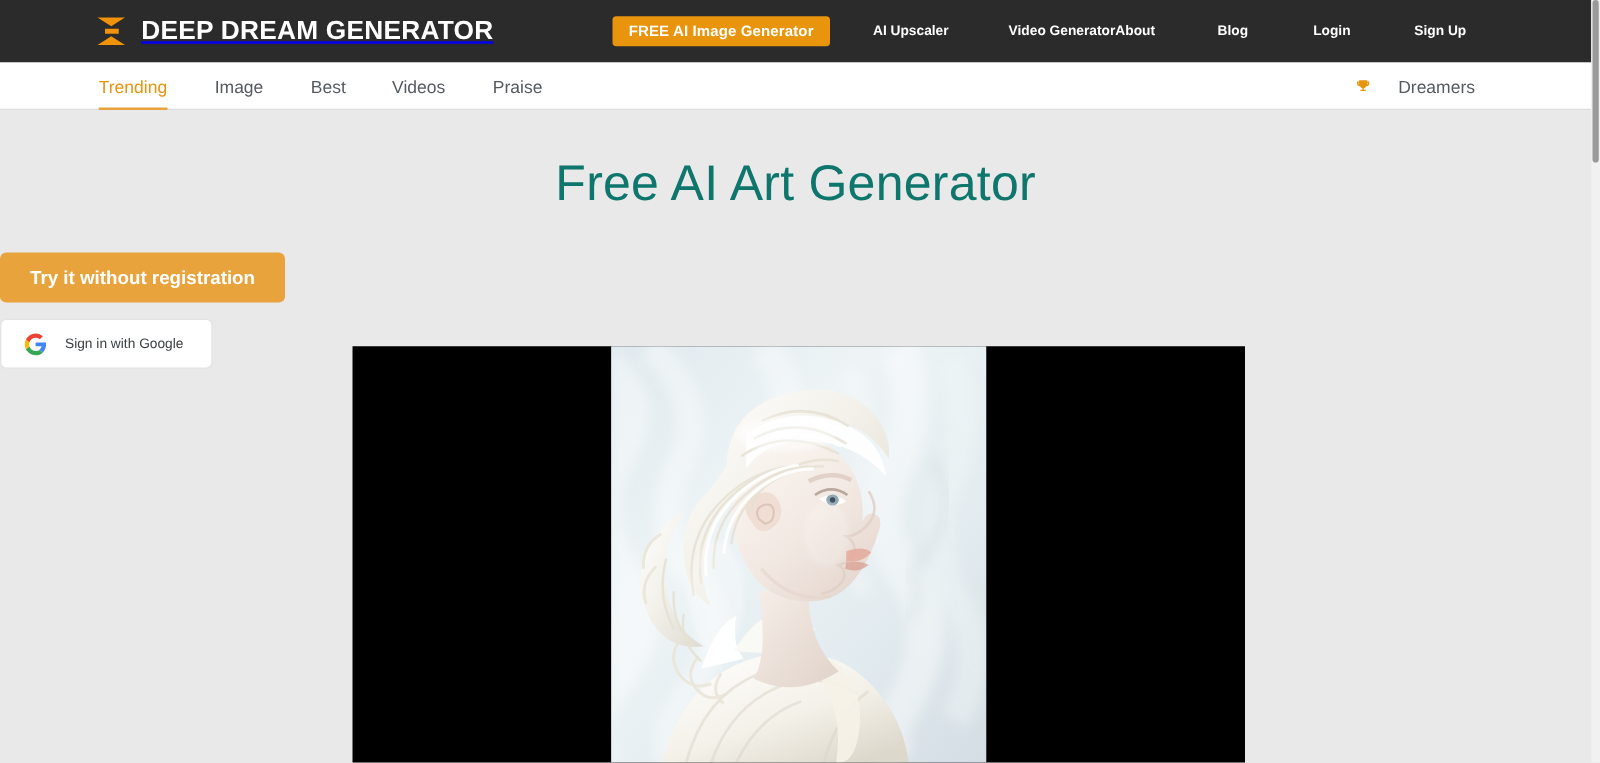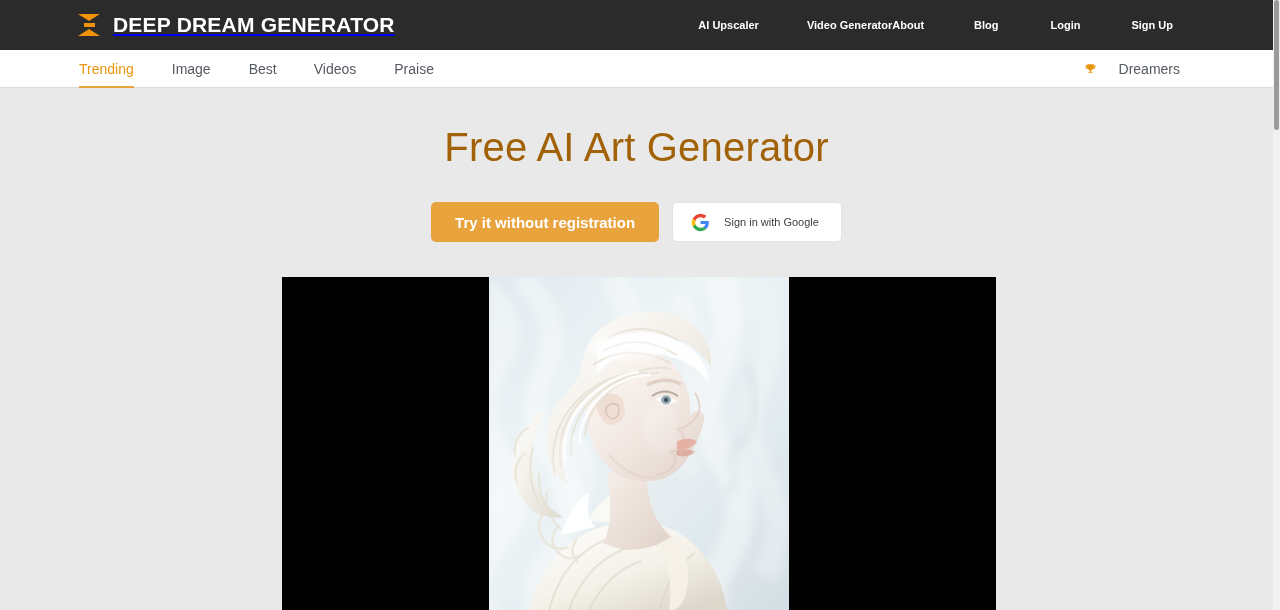--- a/index.html
+++ b/index.html
@@ -161,32 +161,33 @@
     width: 1273px; height: 521px;
     background: #e9e9e9;
   }
   .page-title {
     position: absolute;
     top: 36px; left: 0;
     width: 1273px;
     text-align: center;
     font-size: 40px;
     font-weight: normal;
-    color: #a16207;
+    color: #0f766e;
     margin: 0;
     letter-spacing: 0.2px;
   }
   .cta-row {
     position: absolute;
     top: 113px; left: 0;
     width: 1273px;
     display: flex;
     justify-content: center;
     align-items: flex-start;
     gap: 13px;
+    flex-direction: column;
   }
   .try-btn {
     height: 40px;
     padding: 0 24px;
     background: #e8a33d;
     border: none;
     border-radius: 5px;
     color: #ffffff;
     font-family: "Liberation Sans", sans-serif;
     font-size: 15px;
@@ -254,20 +255,21 @@
 
   <a class="brand" href="#">
     <span class="logo-icon">
       <span class="logo-bar-top"></span>
       <span class="logo-bar-mid"></span>
       <span class="logo-bar-bot"></span>
     </span>
     <span class="brand-text">DEEP DREAM GENERATOR</span>
   </a>
 
+  <button class="free-btn">FREE AI Image Generator</button>
 
   <nav class="topnav">
     <a class="tn-1" href="#">AI Upscaler</a>
     <a class="tn-2" href="#">Video Generator</a>
     <a class="tn-3" href="#">About</a>
     <a class="tn-4" href="#">Blog</a>
     <a class="tn-5" href="#">Login</a>
     <a class="tn-6" href="#">Sign Up</a>
   </nav>
 </div>

